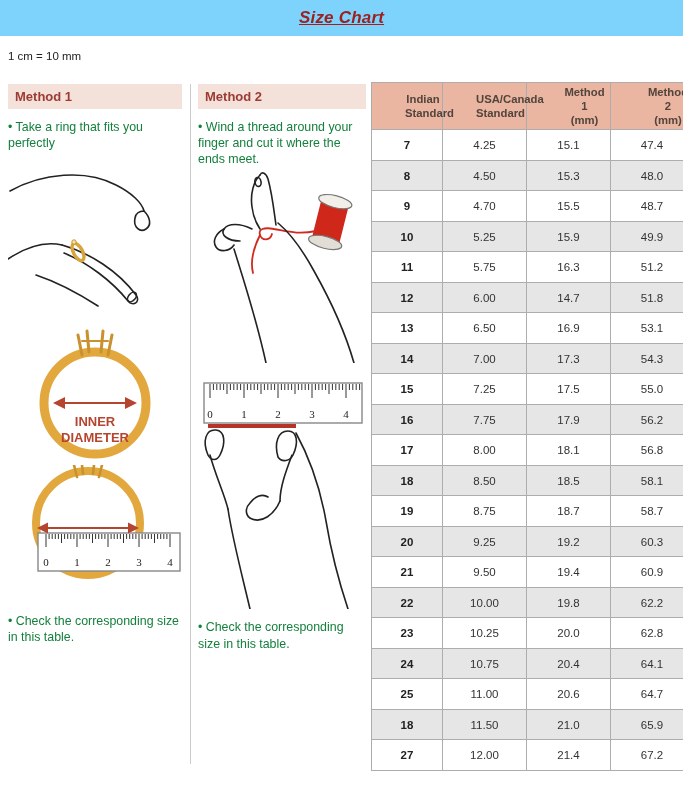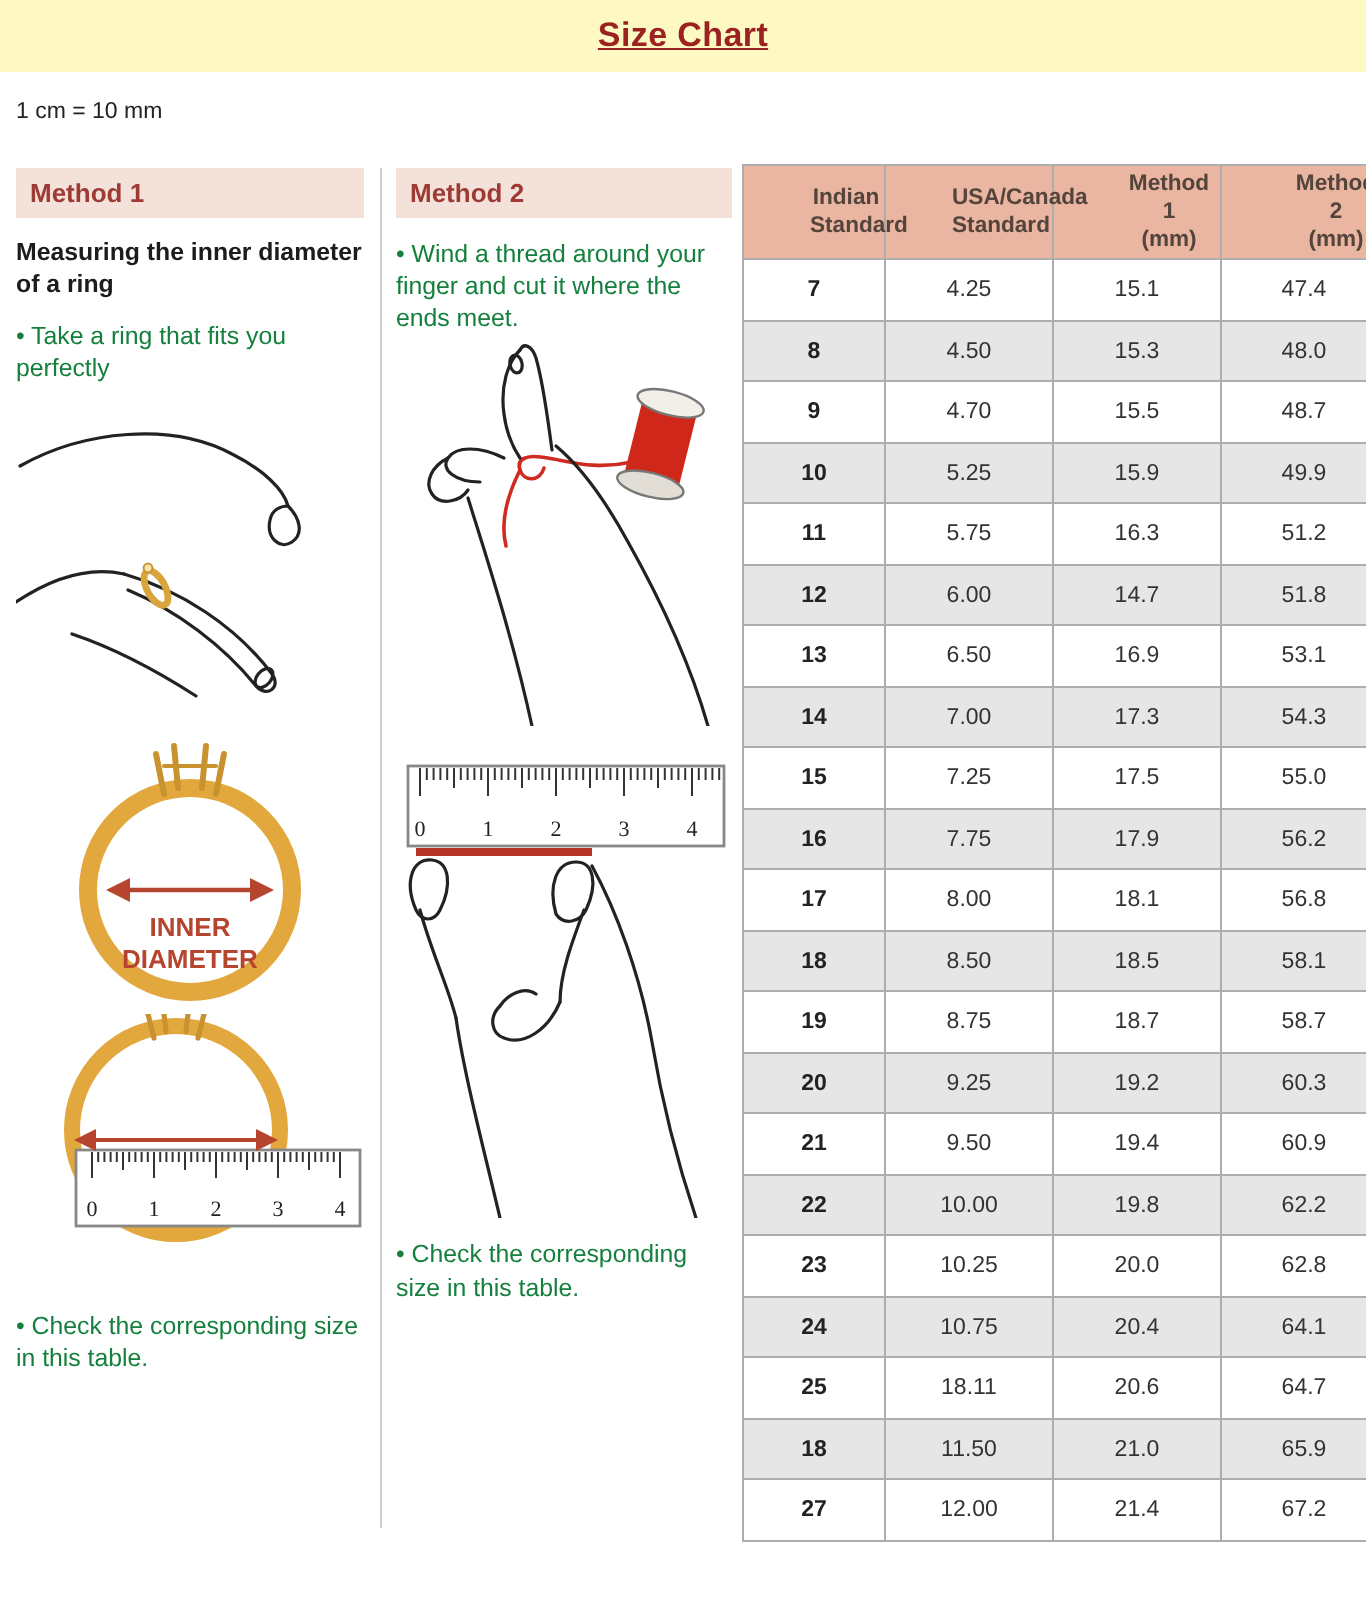--- a/index.html
+++ b/index.html
@@ -1,22 +1,22 @@
 <!DOCTYPE html>
 <html><head>
 <meta charset="utf-8">
 <style>
   html,body{margin:0;padding:0;}
   body{
     width:683px;height:800px;position:relative;background:#fff;
     font-family:"Liberation Sans", sans-serif;color:#1f1f1f;overflow:hidden;
   }
   .banner{
-    position:absolute;left:0;top:0;width:683px;height:36px;background:#fef9c3;
-    display:flex;align-items:center;justify-content:center;
+    position:absolute;left:0;top:0;width:683px;height:36px;background:#7dd3fc;
+    display:flex;align-items:center;justify-content:center;font-style:italic;
   }
   .banner h1{
     margin:0;font-size:17px;font-weight:bold;color:#9c2121;
     text-decoration:underline;letter-spacing:.2px;
   }
   .unit-note{position:absolute;left:8px;top:50px;font-size:11.5px;color:#222;}
   .col{position:absolute;top:84px;}
   .col1{left:8px;width:174px;}
   .col2{left:198px;width:168px;}
   .divider{position:absolute;left:190px;top:84px;width:1px;height:680px;background:#ccc;}
@@ -49,21 +49,20 @@
 <div class="banner">
   <h1>Size Chart</h1>
 </div>
 
 <div class="unit-note">1 cm = 10 mm</div>
 
 <div class="divider"></div>
 
 <div class="col col1">
   <div class="method-bar">Method 1</div>
-  <div class="subtitle">Measuring the inner diameter of a ring</div>
   <div class="step">• Take a ring that fits you perfectly</div>
 
   <svg class="illus" width="174" height="152" viewBox="0 0 174 152" style="margin-top:4px;">
     <g class="sketch">
       <path d="M2 36 C34 18, 78 14, 108 30 C124 38, 134 48, 136 56"></path>
       <path d="M136 56 C142 62, 144 70, 138 74 C132 78, 125 72, 127 63 C128 58, 132 56, 136 56"></path>
       <path d="M0 104 C18 92, 36 86, 54 90"></path>
       <path d="M54 90 C82 98, 110 116, 128 140 C133 147, 125 152, 120 146 C104 126, 80 108, 56 98"></path>
       <ellipse cx="124" cy="142" rx="3.5" ry="5.5" transform="rotate(40 124 142)"></ellipse>
       <path d="M28 120 C52 128, 76 142, 90 151"></path>
@@ -380,21 +379,21 @@
         <td>62.8</td>
       </tr>
       <tr class="alt">
         <td class="c0">24</td>
         <td>10.75</td>
         <td>20.4</td>
         <td>64.1</td>
       </tr>
       <tr>
         <td class="c0">25</td>
-        <td>18.11</td>
+        <td>11.00</td>
         <td>20.6</td>
         <td>64.7</td>
       </tr>
       <tr class="alt">
         <td class="c0">18</td>
         <td>11.50</td>
         <td>21.0</td>
         <td>65.9</td>
       </tr>
       <tr>

